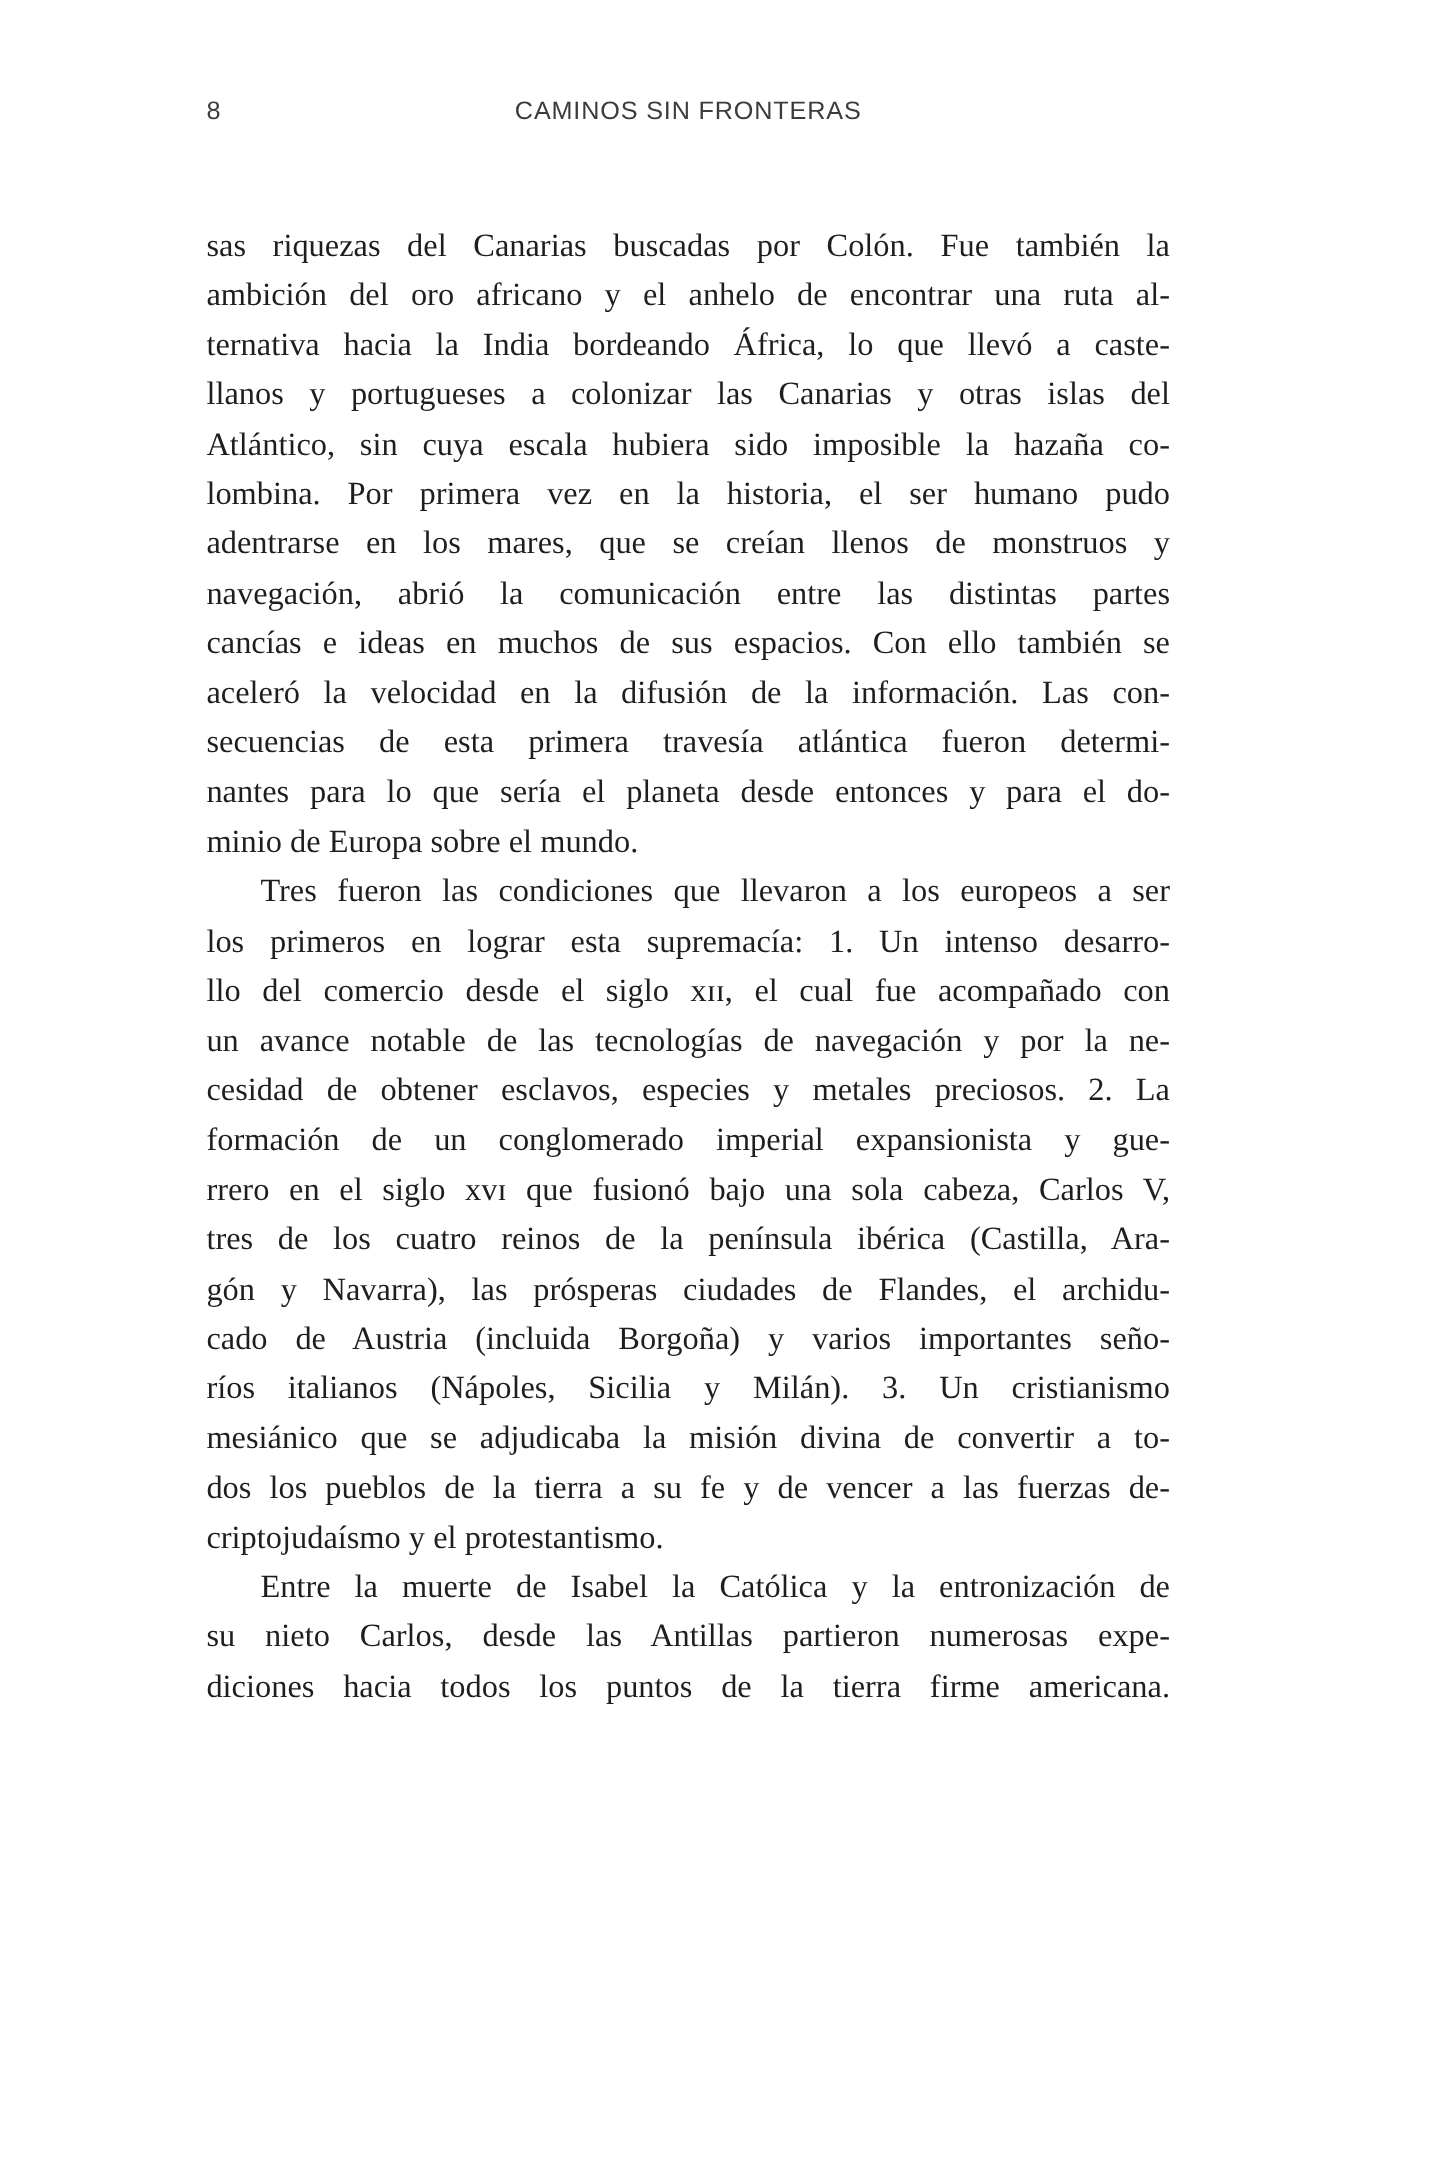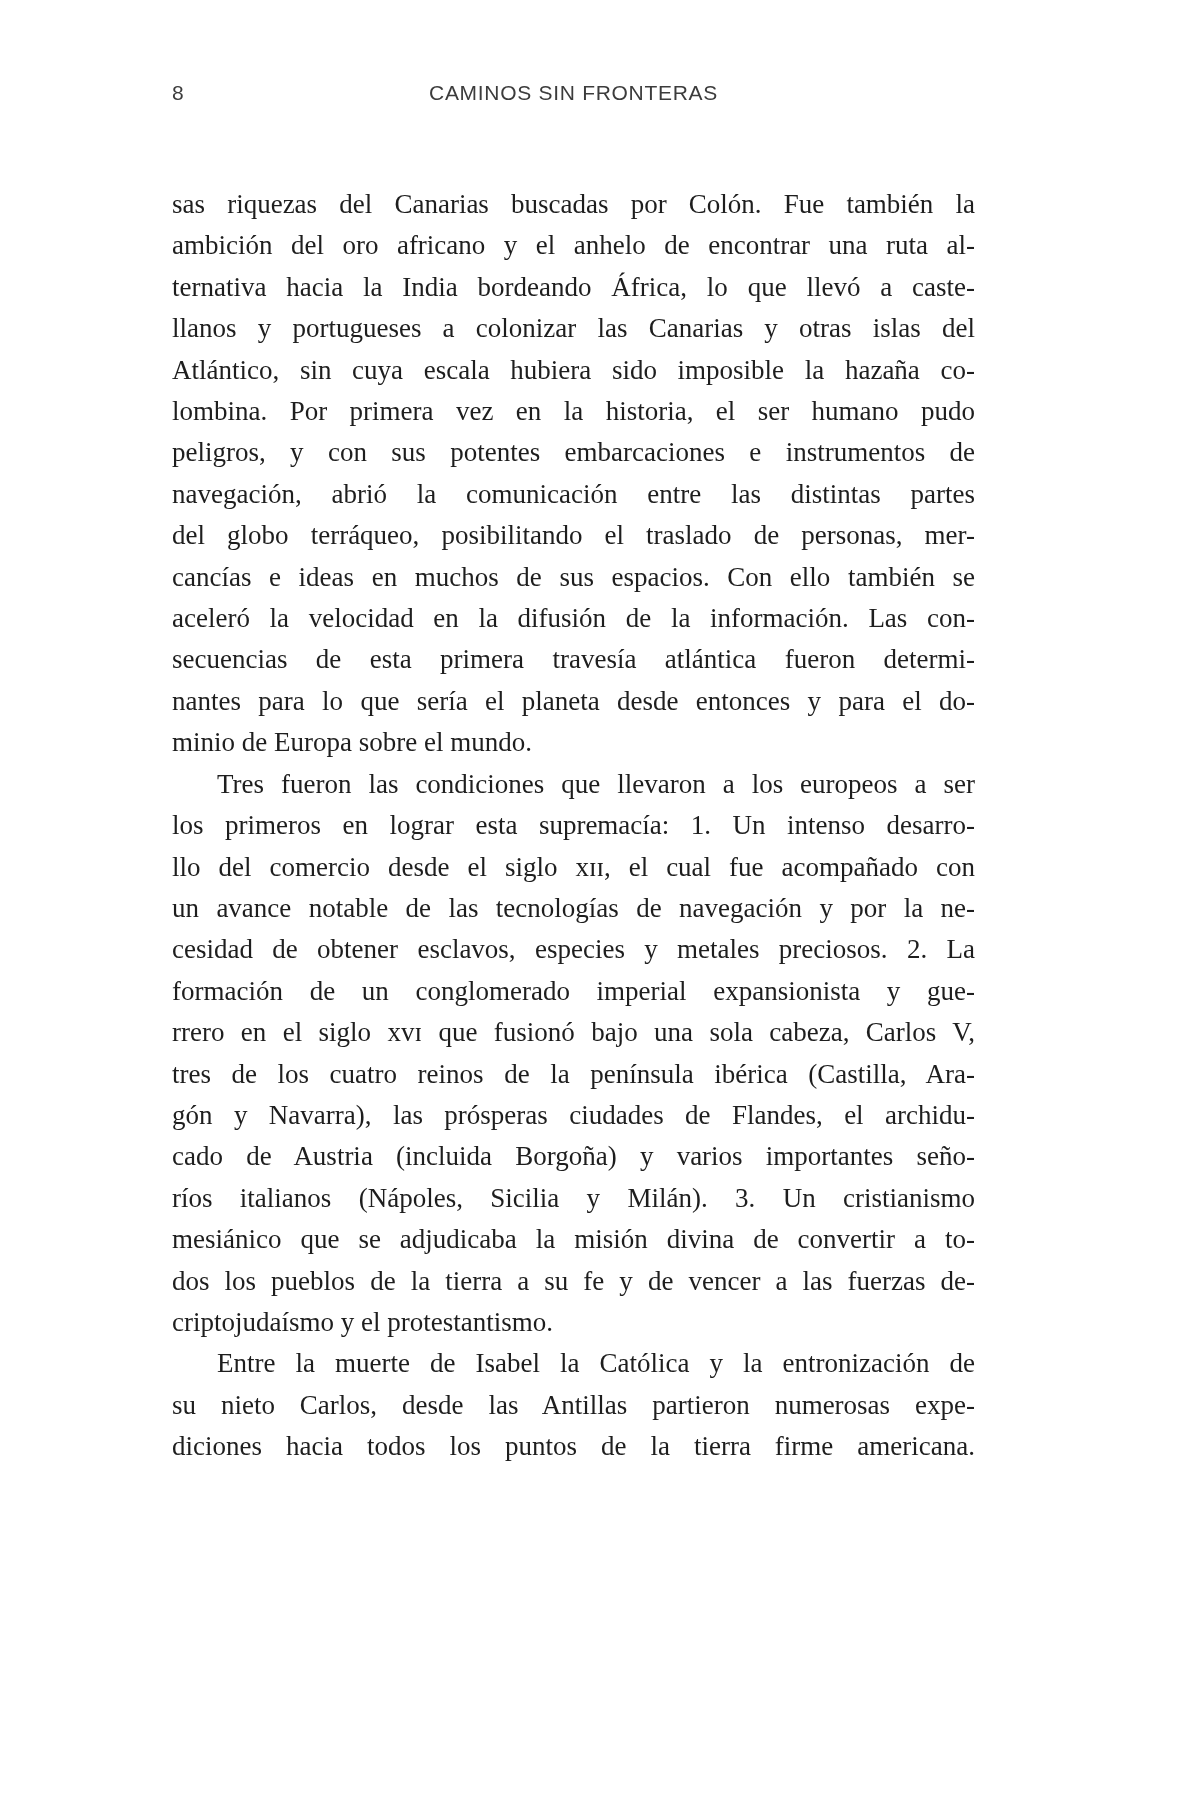--- a/index.html
+++ b/index.html
@@ -67,23 +67,22 @@
     <div class="running-head">CAMINOS SIN FRONTERAS</div>
   </div>
   <div class="text-block">
       <div class="paragraph">
         <div class="line">sas riquezas del Canarias buscadas por Colón. Fue también la</div>
         <div class="line">ambición del oro africano y el anhelo de encontrar una ruta al-</div>
         <div class="line">ternativa hacia la India bordeando África, lo que llevó a caste-</div>
         <div class="line">llanos y portugueses a colonizar las Canarias y otras islas del</div>
         <div class="line">Atlántico, sin cuya escala hubiera sido imposible la hazaña co-</div>
         <div class="line">lombina. Por primera vez en la historia, el ser humano pudo</div>
-        <div class="line">peligros, y con sus potentes embarcaciones e instrumentos de</div>
+        <div class="line">adentrarse en los mares, que se creían llenos de monstruos y</div>
         <div class="line">navegación, abrió la comunicación entre las distintas partes</div>
-        <div class="line">del globo terráqueo, posibilitando el traslado de personas, mer-</div>
         <div class="line">cancías e ideas en muchos de sus espacios. Con ello también se</div>
         <div class="line">aceleró la velocidad en la difusión de la información. Las con-</div>
         <div class="line">secuencias de esta primera travesía atlántica fueron determi-</div>
         <div class="line">nantes para lo que sería el planeta desde entonces y para el do-</div>
         <div class="line endline">minio de Europa sobre el mundo.</div>
       </div>
       <div class="paragraph">
         <div class="line indent">Tres fueron las condiciones que llevaron a los europeos a ser</div>
         <div class="line">los primeros en lograr esta supremacía: 1. Un intenso desarro-</div>
         <div class="line">llo del comercio desde el siglo xɪɪ, el cual fue acompañado con</div>

